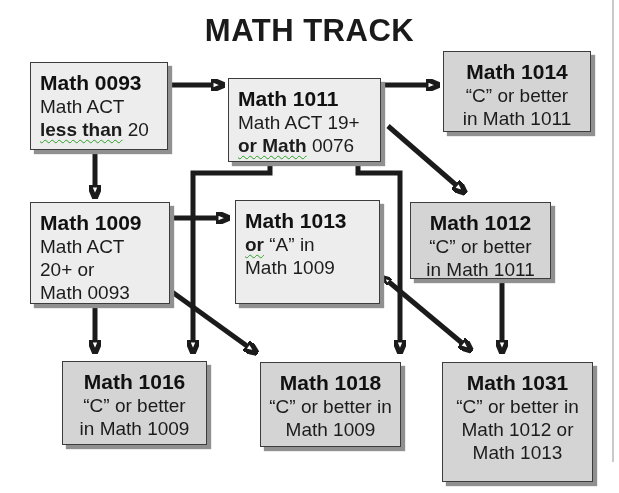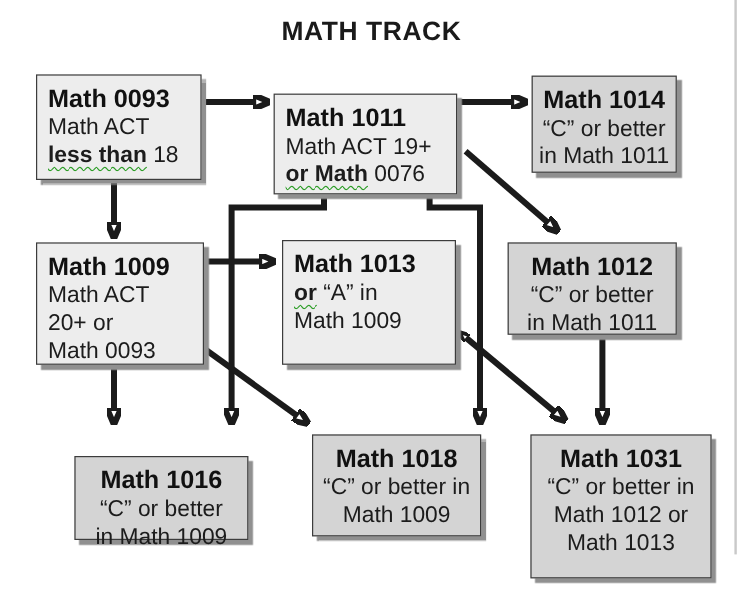--- a/index.html
+++ b/index.html
@@ -7,21 +7,21 @@
     position:relative;
     width:619px;height:493px;
     background:#ffffff;
     overflow:hidden;
     font-family:"Liberation Sans","DejaVu Sans",sans-serif;
   }
   .page-title{
     position:absolute;
     top:13px;left:0;width:619px;
     text-align:center;
-    font-size:22px;
+    font-size:31px;
     font-weight:bold;
     letter-spacing:0.5px;
     color:#1a1a1a;
   }
   .edge-line{
     position:absolute;
     left:612px;top:0;
     width:2px;height:462px;
     background:#c9c9c9;
   }
@@ -100,55 +100,55 @@
     <path d="M170,218 H217" marker-end="url(#ah)"></path>
     <path d="M95,303 V341" marker-end="url(#ah)"></path>
     <path d="M168,289 L247,346" marker-end="url(#ah)"></path>
     <path d="M389,282 L462,343" marker-start="url(#ahs)" marker-end="url(#ah)"></path>
     <path d="M502,278 V341" marker-end="url(#ah)"></path>
   </svg>
 
   <div class="node light" style="left:30px;top:62px;width:138px;height:88px">
     <div class="node-title">Math 0093</div>
     <div class="node-line">Math ACT</div>
-    <div class="node-line"><span class="sq">less than</span><span> 18</span></div>
+    <div class="node-line"><span class="sq">less than</span><span> 20</span></div>
   </div>
 
   <div class="node light" style="left:228px;top:78px;width:153px;height:84px">
     <div class="node-title">Math 1011</div>
     <div class="node-line">Math ACT 19+</div>
     <div class="node-line"><span class="sq">or Math</span><span> 0076</span></div>
   </div>
 
-  <div class="node dark" style="left:443px;top:63px;width:121px;height:81px">
+  <div class="node dark" style="left:443px;top:51px;width:148px;height:81px">
     <div class="node-title">Math 1014</div>
     <div class="node-line">“C” or better</div>
     <div class="node-line">in Math 1011</div>
   </div>
 
   <div class="node light" style="left:30px;top:202px;width:140px;height:102px">
     <div class="node-title">Math 1009</div>
     <div class="node-line">Math ACT</div>
     <div class="node-line">20+ or</div>
     <div class="node-line">Math 0093</div>
   </div>
 
   <div class="node light" style="left:235px;top:200px;width:145px;height:104px">
     <div class="node-title">Math 1013</div>
     <div class="node-line"><span class="sq">or</span><span> “A” in</span></div>
     <div class="node-line">Math 1009</div>
   </div>
 
-  <div class="node dark" style="left:423px;top:202px;width:141px;height:77px">
+  <div class="node dark" style="left:410px;top:202px;width:141px;height:77px">
     <div class="node-title">Math 1012</div>
     <div class="node-line">“C” or better</div>
     <div class="node-line">in Math 1011</div>
   </div>
 
-  <div class="node dark" style="left:62px;top:380px;width:145px;height:70px">
+  <div class="node dark" style="left:62px;top:361px;width:145px;height:84px">
     <div class="node-title">Math 1016</div>
     <div class="node-line">“C” or better</div>
     <div class="node-line">in Math 1009</div>
   </div>
 
   <div class="node dark" style="left:260px;top:362px;width:141px;height:85px">
     <div class="node-title">Math 1018</div>
     <div class="node-line">“C” or better in</div>
     <div class="node-line">Math 1009</div>
   </div>

